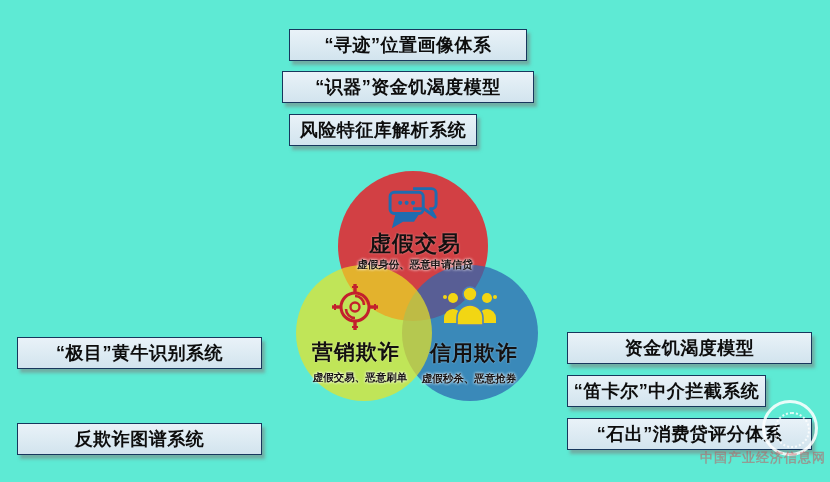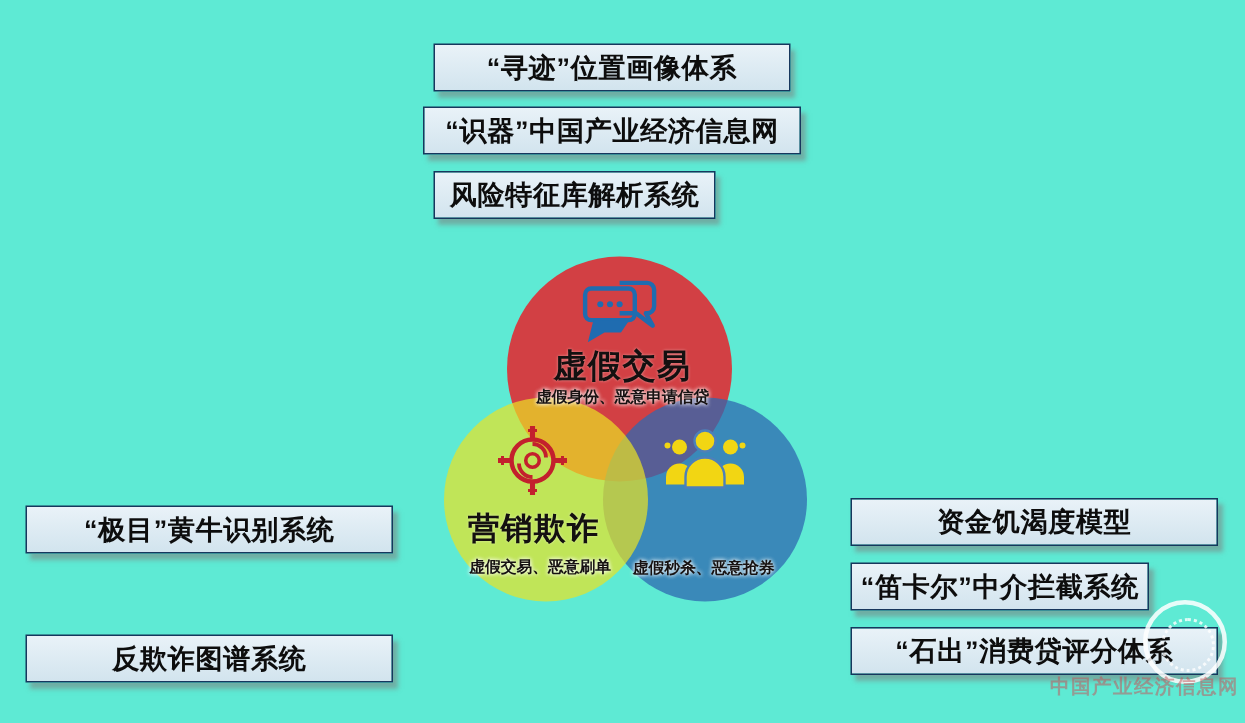--- a/index.html
+++ b/index.html
@@ -97,21 +97,21 @@
     color: rgba(199,78,84,0.5);
     letter-spacing: 1px;
   }
 </style>
 </head>
 <body>
 
 <div class="stage">
 
   <div class="sys-box" style="left:289px; top:29px;  width:238px;">“寻迹”位置画像体系</div>
-  <div class="sys-box" style="left:282px; top:71px;  width:252px;">“识器”中国产业经济信息网</div>
+  <div class="sys-box" style="left:282px; top:71px;  width:252px;">“识器”资金饥渴度模型</div>
   <div class="sys-box" style="left:289px; top:114px; width:188px;">风险特征库解析系统</div>
 
   <div class="sys-box" style="left:17px; top:337px; width:245px;">“极目”黄牛识别系统</div>
   <div class="sys-box" style="left:17px; top:423px; width:245px;">反欺诈图谱系统</div>
 
   <div class="sys-box" style="left:567px; top:332px; width:245px;">资金饥渴度模型</div>
   <div class="sys-box" style="left:567px; top:375px; width:199px;">“笛卡尔”中介拦截系统</div>
   <div class="sys-box" style="left:567px; top:418px; width:245px;">“石出”消费贷评分体系</div>
 
   <div class="circle red"></div>
@@ -155,18 +155,19 @@
       <circle cx="12" cy="13" r="5" fill="#f2d613"></circle>
       <path d="M3 38 v-5 a9 9 0 0 1 18 0 v5 z" fill="#f2d613"></path>
       <circle cx="46" cy="13" r="5" fill="#f2d613"></circle>
       <path d="M37 38 v-5 a9 9 0 0 1 18 0 v5 z" fill="#f2d613"></path>
       <circle cx="4" cy="12" r="2" fill="#f2d613"></circle>
       <circle cx="54" cy="12" r="2" fill="#f2d613"></circle>
       <circle cx="29" cy="9" r="7" fill="#f2d613" stroke="#4d80ba" stroke-width="1.6"></circle>
       <path d="M16 40 v-7 a13 13 0 0 1 26 0 v7 z" fill="#f2d613" stroke="#4d80ba" stroke-width="1.6"></path>
     </svg>
   </div>
+  <div class="venn-label" style="left:474px; top:353px;">信用欺诈</div>
   <div class="venn-sub" style="left:469px; top:379px;">虚假秒杀、恶意抢券</div>
 
   <div class="wm-circle"></div>
   <div class="wm-text">中国产业经济信息网</div>
 
 </div>
 
 </body></html>

